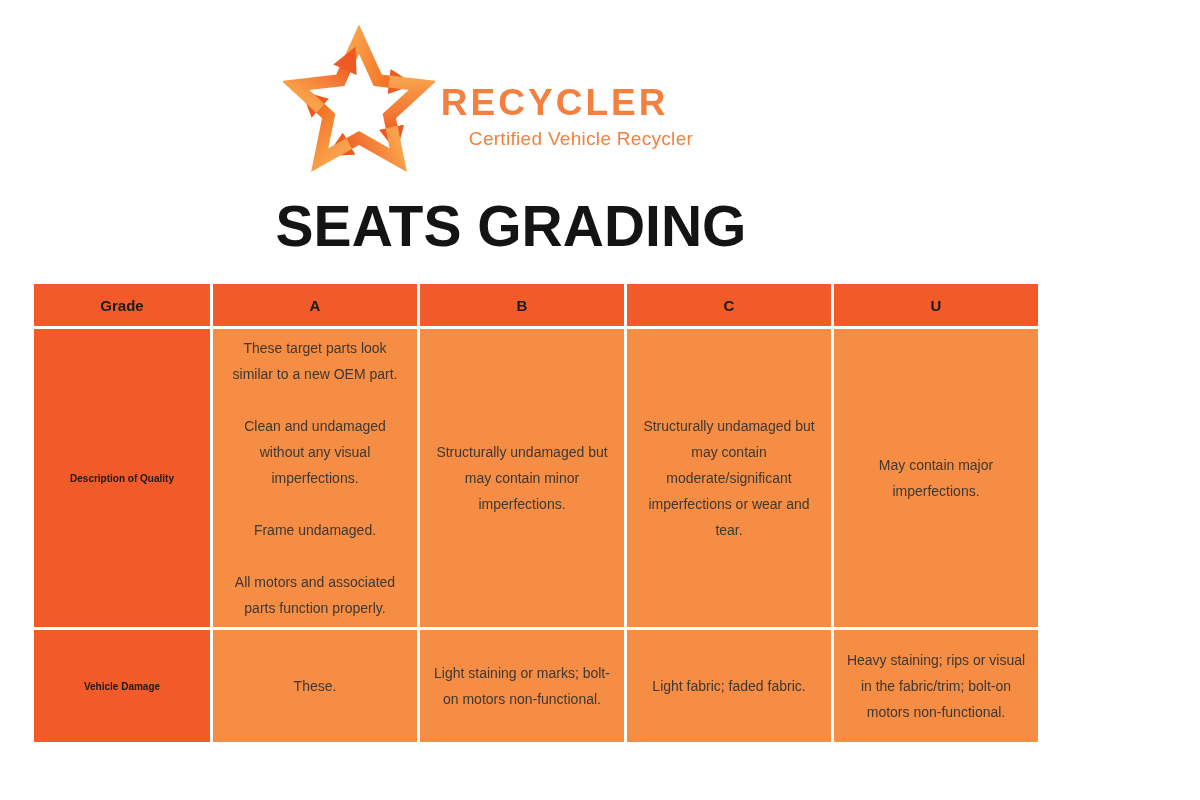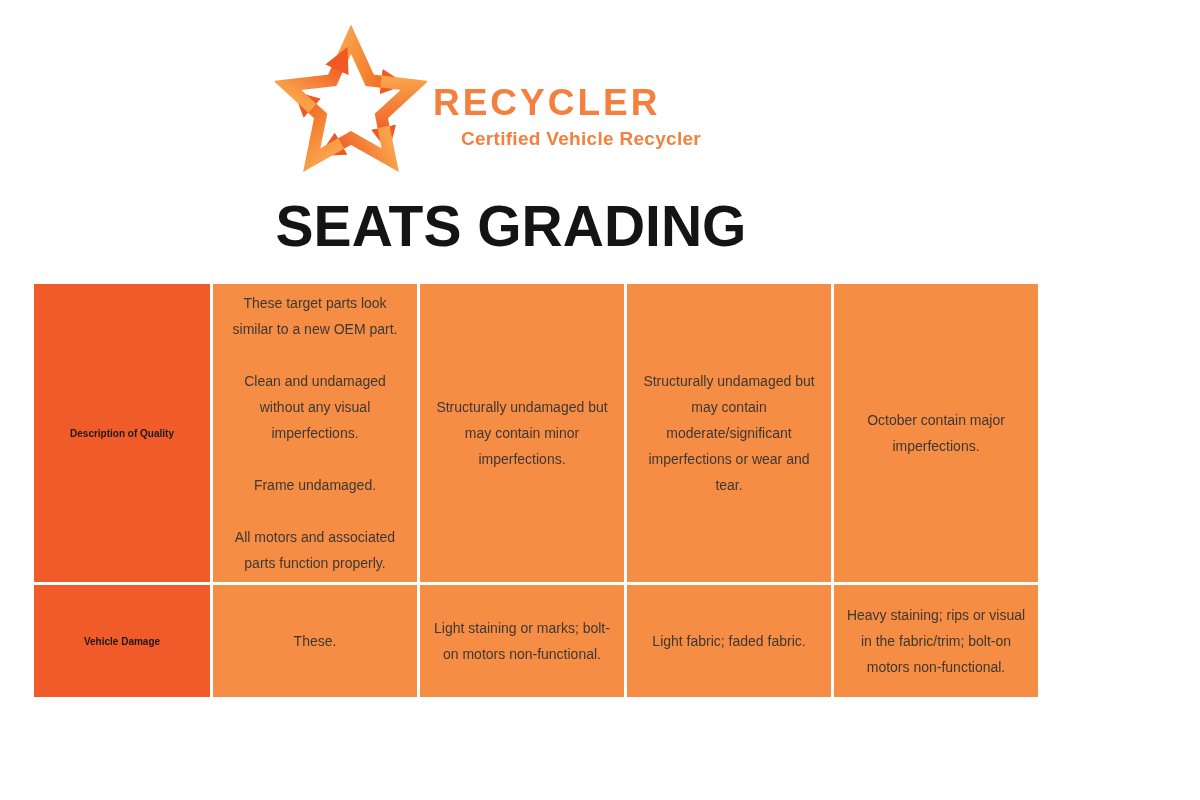--- a/index.html
+++ b/index.html
@@ -27,21 +27,21 @@
   .logo-text { display: flex; flex-direction: column; align-items: flex-start; padding-top: 34px; }
   .logo-name {
     font-size: 37px;
     font-weight: bold;
     letter-spacing: 3px;
     color: #f4803f;
     line-height: 1;
   }
   .logo-tagline {
     font-size: 19px;
-    font-weight: bold;
+    font-weight: normal;
     color: #f4803f;
     margin-top: 7px;
     letter-spacing: 0.3px;
     margin-left: 28px;
   }
   
   .title {
     margin: 20px 0 0 0;
     text-align: center;
     transform: translateX(-25px);
@@ -137,32 +137,39 @@
 
   <table class="grading-table">
     <colgroup>
       <col style="width:176px">
       <col style="width:204px">
       <col style="width:204px">
       <col style="width:204px">
       <col style="width:204px">
     </colgroup>
     <tbody>
+      <tr>
+        <th class="head-cell">Grade</th>
+        <th class="head-cell">A</th>
+        <th class="head-cell">B</th>
+        <th class="head-cell">C</th>
+        <th class="head-cell">U</th>
+      </tr>
       <tr class="row-description">
         <td class="row-label">Description of Quality</td>
         <td class="cell">These target parts look similar to a new OEM part.
 
 Clean and undamaged without any visual imperfections.
 
 Frame undamaged.
 
 All motors and associated parts function properly.</td>
         <td class="cell">Structurally undamaged but may contain minor imperfections.</td>
         <td class="cell">Structurally undamaged but may contain moderate/significant imperfections or wear and tear.</td>
-        <td class="cell">October contain major imperfections.</td>
+        <td class="cell">May contain major imperfections.</td>
       </tr>
       <tr class="row-example">
         <td class="row-label">Vehicle Damage</td>
         <td class="cell">These.</td>
         <td class="cell">Light staining or marks; bolt-on motors non-functional.</td>
         <td class="cell">Light fabric; faded fabric.</td>
         <td class="cell">Heavy staining; rips or visual in the fabric/trim; bolt-on motors non-functional.</td>
       </tr>
     </tbody>
   </table>

